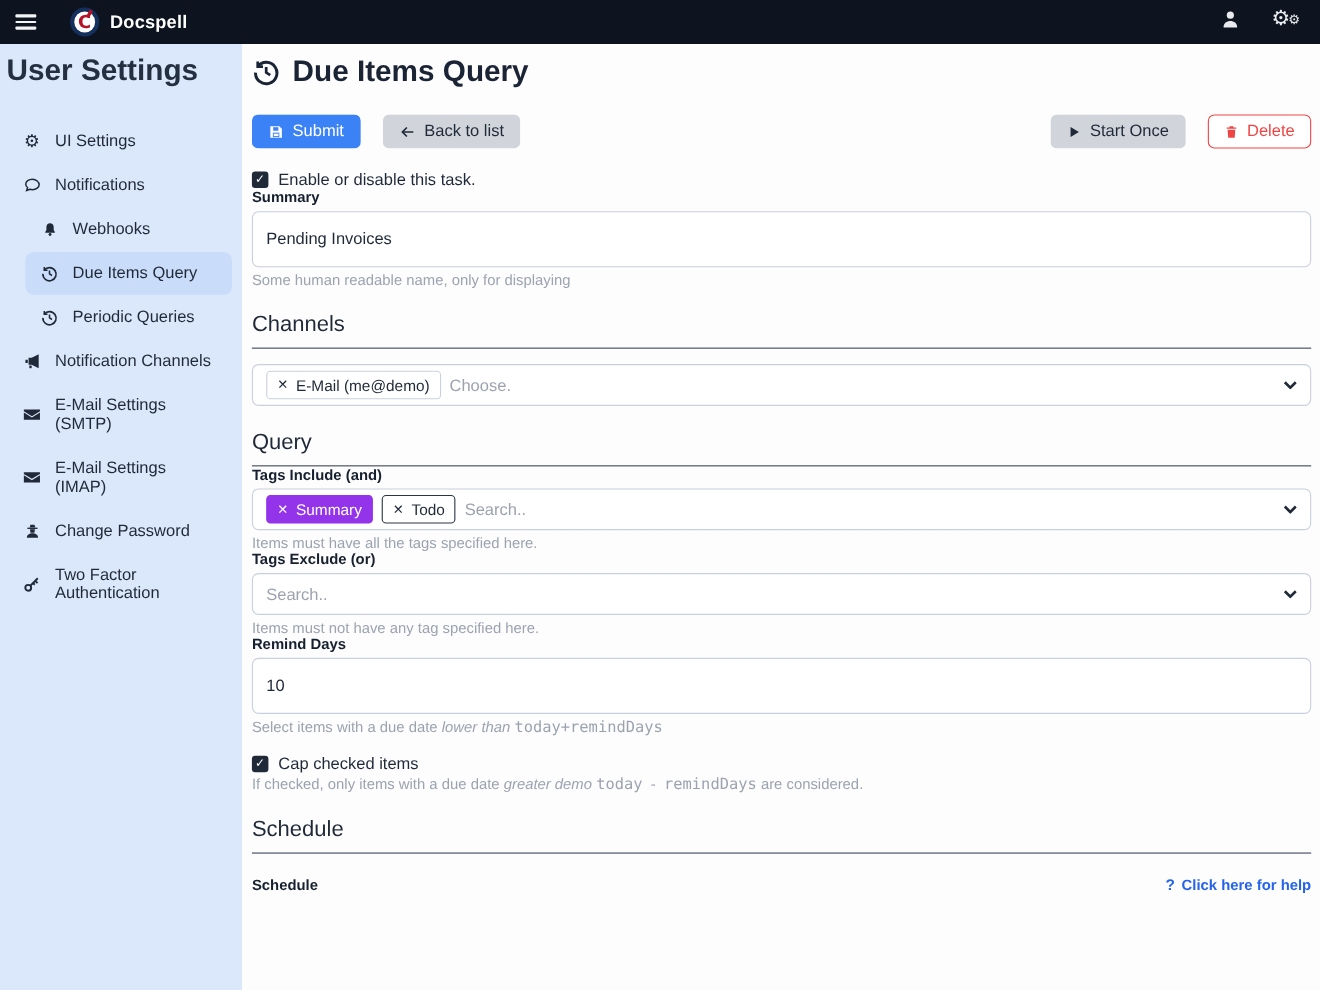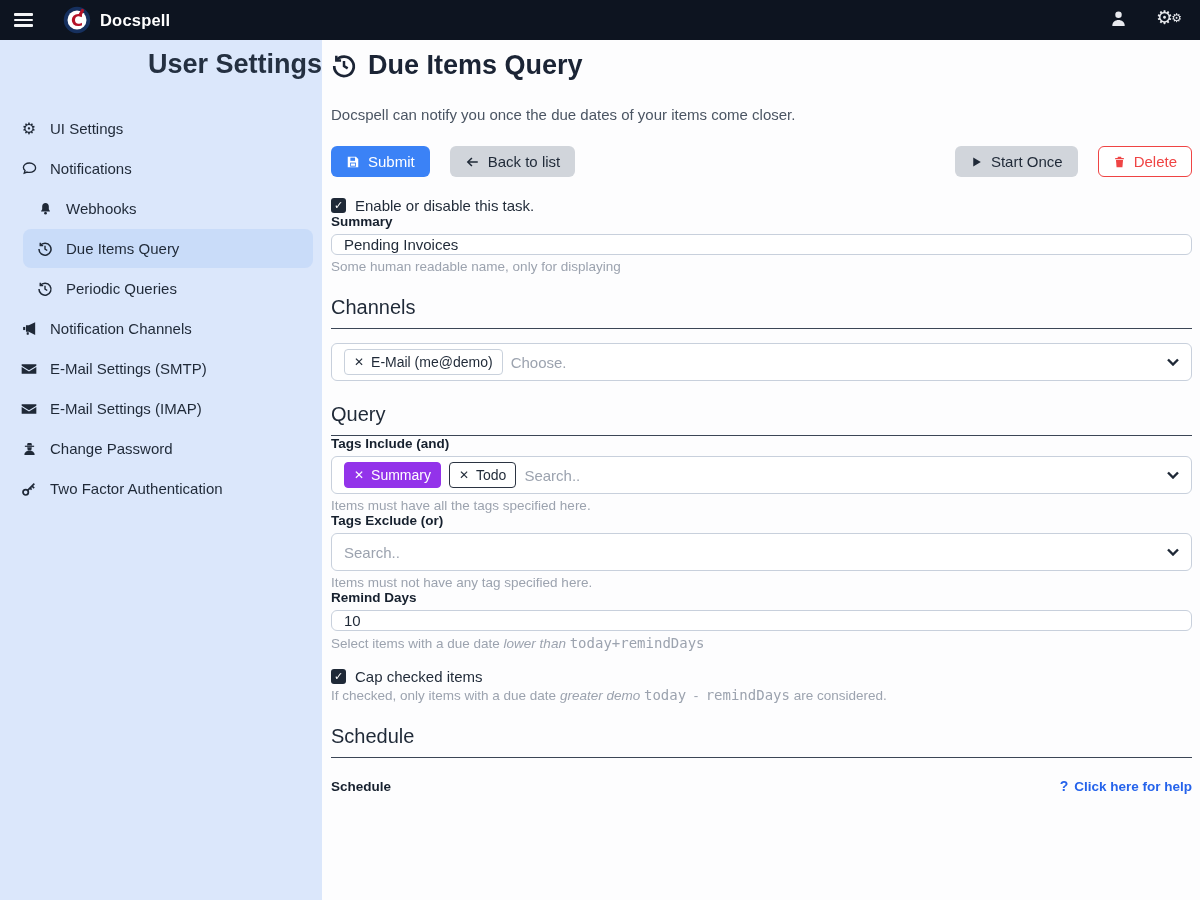--- a/index.html
+++ b/index.html
@@ -16,21 +16,21 @@
   .logo { width:28px; height:28px; }
   .brand-name { color:#ffffff; font-weight:bold; font-size:16.5px; letter-spacing:.2px; }
   .nav-right { margin-left:auto; display:flex; align-items:center; gap:28px; padding-right:6px; }
   .nav-ico { color:#e8eaee; }
   .gears-wrap { position:relative; width:24px; height:24px; color:#e8eaee; font-family:"DejaVu Sans", sans-serif; }
   .gears-wrap .g1 { position:absolute; left:0; top:-2px; font-size:19px; }
   .gears-wrap .g2 { position:absolute; right:-2px; top:3px; font-size:12px; }
 
   
   .shell { display:flex; height:860px; }
-  .sidebar { width:322px; background:#dbe7fb; height:100%; flex-shrink:0;text-align:right; }
+  .sidebar { width:220px; background:#dbe7fb; height:100%; flex-shrink:0; }
   .sb-title { font-size:27px; font-weight:bold; color:#243041; margin:9px 0 0 6px; }
   .sb-list { margin-top:29px; }
   .sb-item { display:flex; align-items:center; gap:11px; font-size:15px; color:#1f2937;
              padding:11px 12px; margin:0 9px 1px 7px; border-radius:8px; cursor:pointer; }
   .sb-item .sb-ico { width:20px; display:flex; justify-content:center; color:#1f2937; flex-shrink:0; }
   .sb-item.indent { margin-left:23px; }
   .sb-item.selected { background:#c9dcf9; }
   .gear-glyph { font-family:"DejaVu Sans", sans-serif; font-size:16px; line-height:1; }
 
   .main { flex:1; background:#fdfdfe; padding:10px 8px 0 9px; }
@@ -48,21 +48,21 @@
   .btn-blue { background:#3b82f6; color:#ffffff; }
   .btn-gray { background:#d1d5db; color:#1f2937; }
   .btn-outline-red { background:#ffffff; color:#ef4444; border-color:#ef4444; }
   .btn svg { flex-shrink:0; }
 
   
   .check-row { margin-top:20px; display:flex; align-items:center; gap:9px; font-size:15px; color:#1f2937; cursor:pointer; }
   .checkbox { width:15px; height:15px; background:#1f2937; border-radius:3px; color:#ffffff;
               display:flex; align-items:center; justify-content:center; font-size:11px; line-height:1; flex-shrink:0; }
   .field-label { font-size:13.5px; font-weight:bold; color:#16202e; }
-  .text-input { margin-top:5px; width:100%; height:21px; border:1px solid #c8d0dc; border-radius:6px;
+  .text-input { margin-top:5px; width:100%; height:51px; border:1px solid #c8d0dc; border-radius:6px;
                 padding:0 12px; font-size:15px; color:#1f2937; background:#ffffff; font-family:inherit; outline:none; }
   .helper { margin-top:4px; font-size:13.5px; color:#9ca3af; }
   .section-h { margin-top:22px; font-size:20px; color:#1f2937; padding-bottom:9px; border-bottom:1px solid #3c4656; }
   .multiselect { margin-top:14px; width:100%; min-height:38px; border:1px solid #c8d0dc; border-radius:6px;
                  background:#ffffff; display:flex; align-items:center; gap:8px; padding:3px 12px; cursor:pointer; }
   .ms-input { border:none; outline:none; flex:1; font-size:15px; font-family:inherit; color:#1f2937; background:transparent; }
   .ms-input::placeholder, .text-input::placeholder { color:#9ca3af; }
   .chevron { margin-left:auto; flex-shrink:0; color:#1f2937; display:flex; }
   .chip { display:inline-flex; align-items:center; gap:7px; font-size:14px; padding:4px 9px; border-radius:4px;
           background:#ffffff; border:1px solid #c9d1dc; color:#1f2937; white-space:nowrap; cursor:pointer; }
@@ -211,21 +211,20 @@
   <div class="main">
     <div class="page-title">
       <svg width="26" height="26" viewBox="0 0 24 24" fill="none" stroke="currentColor" stroke-width="2.5">
         <path d="M4.9 6.8A9 9 0 1 1 3 12"></path>
         <path d="M4.9 2.6v4.4h4.4" stroke-width="2.3"></path>
         <path d="M12 7.3V12l3.4 2.2" stroke-width="2.3"></path>
       </svg>
       <span>Due Items Query</span>
     </div>
 
-    <div class="desc">Docspell can notify you once the due dates of your items come closer.</div>
 
     <div class="toolbar">
       <div class="btn-group">
         <button class="btn btn-blue">
           <svg width="14" height="14" viewBox="0 0 24 24" fill="currentColor">
             <path d="M3 3h14l4 4v14H3z"></path>
             <rect x="7" y="13" width="10" height="7" fill="#3b82f6"></rect>
             <rect x="8.4" y="14.6" width="7.2" height="3.8" fill="#ffffff"></rect>
             <rect x="7.5" y="4.5" width="8" height="5.5" fill="#3b82f6"></rect>
           </svg>

